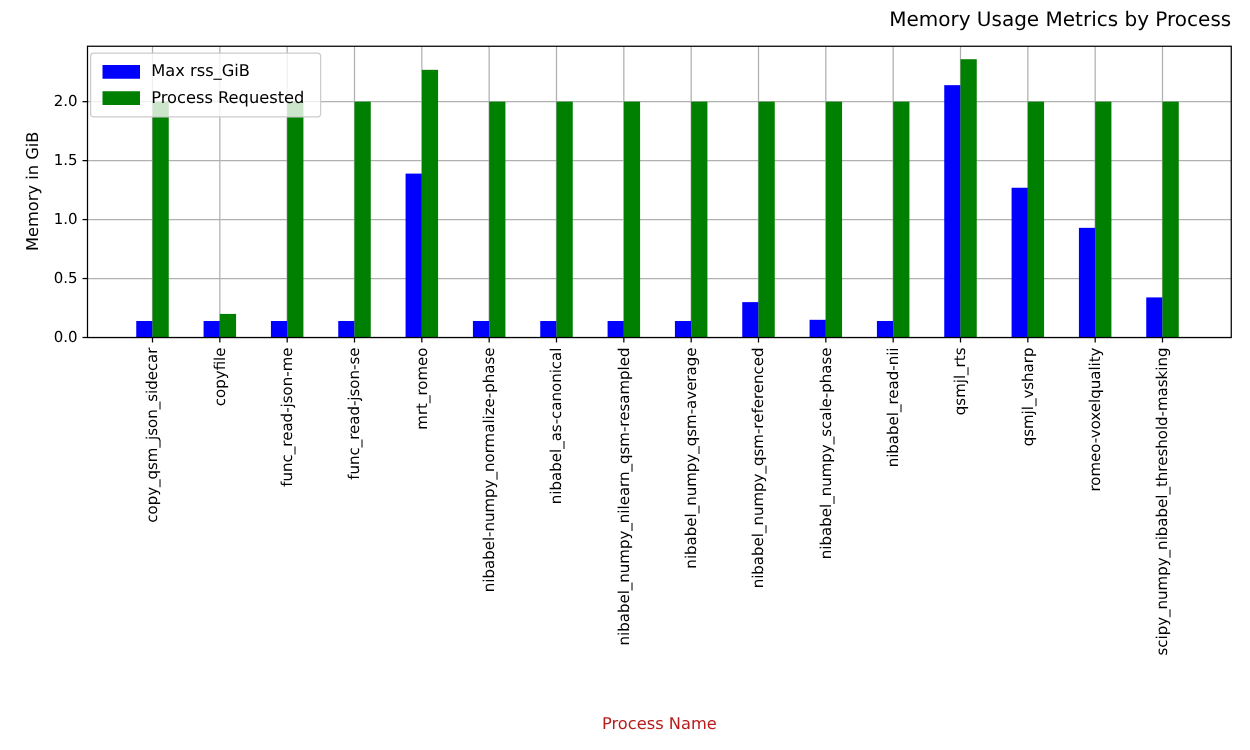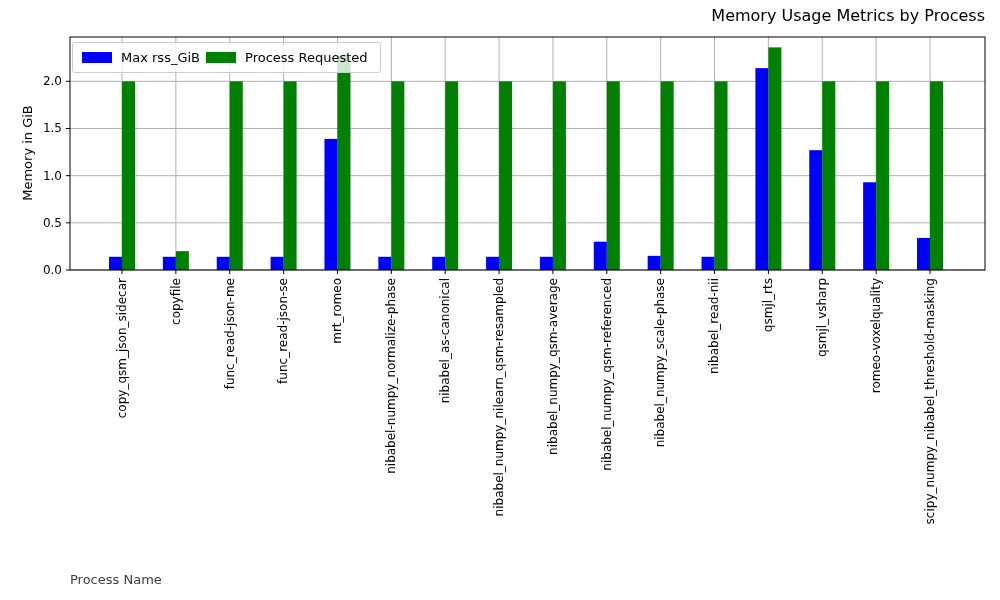--- a/index.html
+++ b/index.html
@@ -11,33 +11,33 @@
     color:#000;
     overflow:hidden;
   }
   .fig svg{position:absolute;left:0;top:0;}
   .chart-title{
     position:absolute;left:70px;top:6px;width:915px;
     text-align:right;font-size:16px;color:#000;
   }
   .xlabel{
     position:absolute;left:70px;top:572px;width:915px;
-    text-align:left;font-size:13px;color:#404040;
+    text-align:center;font-size:13px;color:#b91c1c;
   }
   .ylabel{
     position:absolute;left:27px;top:153px;
     transform:translate(-50%,-50%) rotate(-90deg);
     font-size:13px;color:#000;white-space:nowrap;
   }
   .legend{
     position:absolute;left:72px;top:42px;
     background:rgba(255,255,255,0.8);
     border:1px solid #cccccc;border-radius:3px;
     padding:7px 12px 7px 9px;
-    display:flex;flex-direction:row;gap:6px;
+    display:flex;flex-direction:column;gap:6px;
     font-size:13px;
   }
   .legend-row{display:flex;align-items:center;gap:9px;white-space:nowrap;}
   .swatch{display:inline-block;width:30px;height:11px;}
   text{fill:#000;}
 </style>
 </head>
 <body>
 
 <div class="fig">

